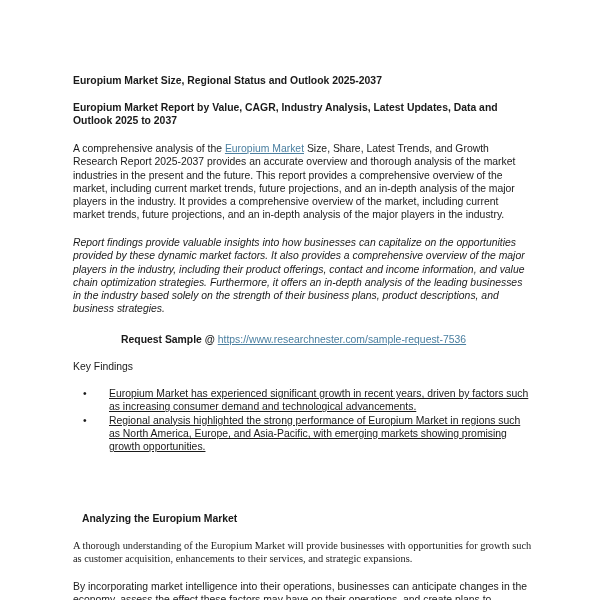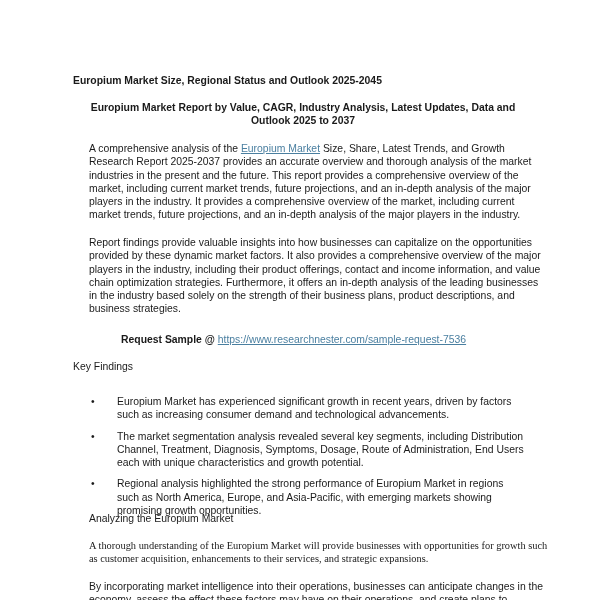--- a/index.html
+++ b/index.html
@@ -1,55 +1,54 @@
 <!DOCTYPE html>
 <html><head>
 <meta charset="utf-8">
 <style>
   html, body { margin:0; padding:0; background:#ffffff; }
   body { width:600px; height:600px; overflow:hidden; position:relative;
          font-family:"Liberation Sans", sans-serif; color:#1a1a1a; }
   .page { position:absolute; left:73px; top:0; width:460px; font-size:10.4px; line-height:13.3px; }
   .title1 { position:absolute; top:74px; left:0; font-weight:bold; white-space:nowrap; }
-  .title2 { position:absolute; top:101px; left:0; font-weight:bold;text-align:center; }
-  .p { position:absolute; left:16px; width:460px; }
+  .title2 { position:absolute; top:101px; left:0; font-weight:bold; }
+  .p { position:absolute; left:0; width:460px; }
   .p1 { top:142px; }
-  .p2 { top:236px; }
+  .p2 { top:236px;font-style:italic; }
   .req { position:absolute; top:333px; left:0; white-space:nowrap;margin-left:48px; }
   .req b { font-weight:bold; }
   .h-key { position:absolute; top:360px; left:0; font-weight:normal; }
   ul { position:absolute; top:387px; left:0; margin:0; padding:0 0 0 36px; width:424px; list-style:none; }
-  ul li { position:relative; margin:8px; }
+  ul li { position:relative; margin:0;text-decoration:underline; }
   ul li::before { content:"•"; position:absolute; left:-26px; top:0; }
-  .h-anal { position:absolute; top:512px; left:16px; font-weight:normal; }
+  .h-anal { position:absolute; top:512px; left:9px; font-weight:bold; }
   .p3 { top:539px;font-family:Liberation Serif, serif; }
   .p4 { top:580px; }
   a, .link { color:#4a7fa0; text-decoration:underline; }
 </style>
 </head>
 <body>
 
 <div class="page">
-  <div class="title1">Europium Market Size, Regional Status and Outlook 2025-2045</div>
+  <div class="title1">Europium Market Size, Regional Status and Outlook 2025-2037</div>
   <div class="title2">Europium Market Report by Value, CAGR, Industry Analysis, Latest Updates, Data and Outlook 2025 to 2037</div>
 
   <div class="p p1">
     <span>A comprehensive analysis of the </span><a class="link">Europium Market</a><span> Size, Share, Latest Trends, and Growth Research Report 2025-2037 provides an accurate overview and thorough analysis of the market industries in the present and the future. This report provides a comprehensive overview of the market, including current market trends, future projections, and an in-depth analysis of the major players in the industry. It provides a comprehensive overview of the market, including current market trends, future projections, and an in-depth analysis of the major players in the industry.</span>
   </div>
 
   <div class="p p2">Report findings provide valuable insights into how businesses can capitalize on the opportunities provided by these dynamic market factors. It also provides a comprehensive overview of the major players in the industry, including their product offerings, contact and income information, and value chain optimization strategies. Furthermore, it offers an in-depth analysis of the leading businesses in the industry based solely on the strength of their   business plans, product descriptions, and business strategies.</div>
 
   <div class="req">
     <b>Request Sample @ </b><a class="link">https://www.researchnester.com/sample-request-7536</a>
   </div>
 
   <div class="h-key">Key Findings</div>
 
   <ul>
     <li>Europium Market has experienced significant growth in recent years, driven by factors such as increasing consumer demand and technological advancements.</li>
-    <li>The market segmentation analysis revealed several key segments, including Distribution Channel, Treatment, Diagnosis, Symptoms, Dosage, Route of Administration, End Users each with unique characteristics and growth potential.</li>
     <li>Regional analysis highlighted the strong performance of Europium Market in regions such as North America, Europe, and Asia-Pacific, with emerging markets showing promising growth opportunities.</li>
   </ul>
 
   <div class="h-anal">Analyzing the Europium Market</div>
   <div class="p p3">A thorough understanding of the Europium Market will provide businesses with opportunities for growth such as customer acquisition, enhancements to their services, and strategic expansions.</div>
   <div class="p p4">By incorporating market intelligence into their operations, businesses can anticipate changes in the economy, assess the effect these factors may have on their operations, and create plans to</div>
 </div>
 
 </body></html>

